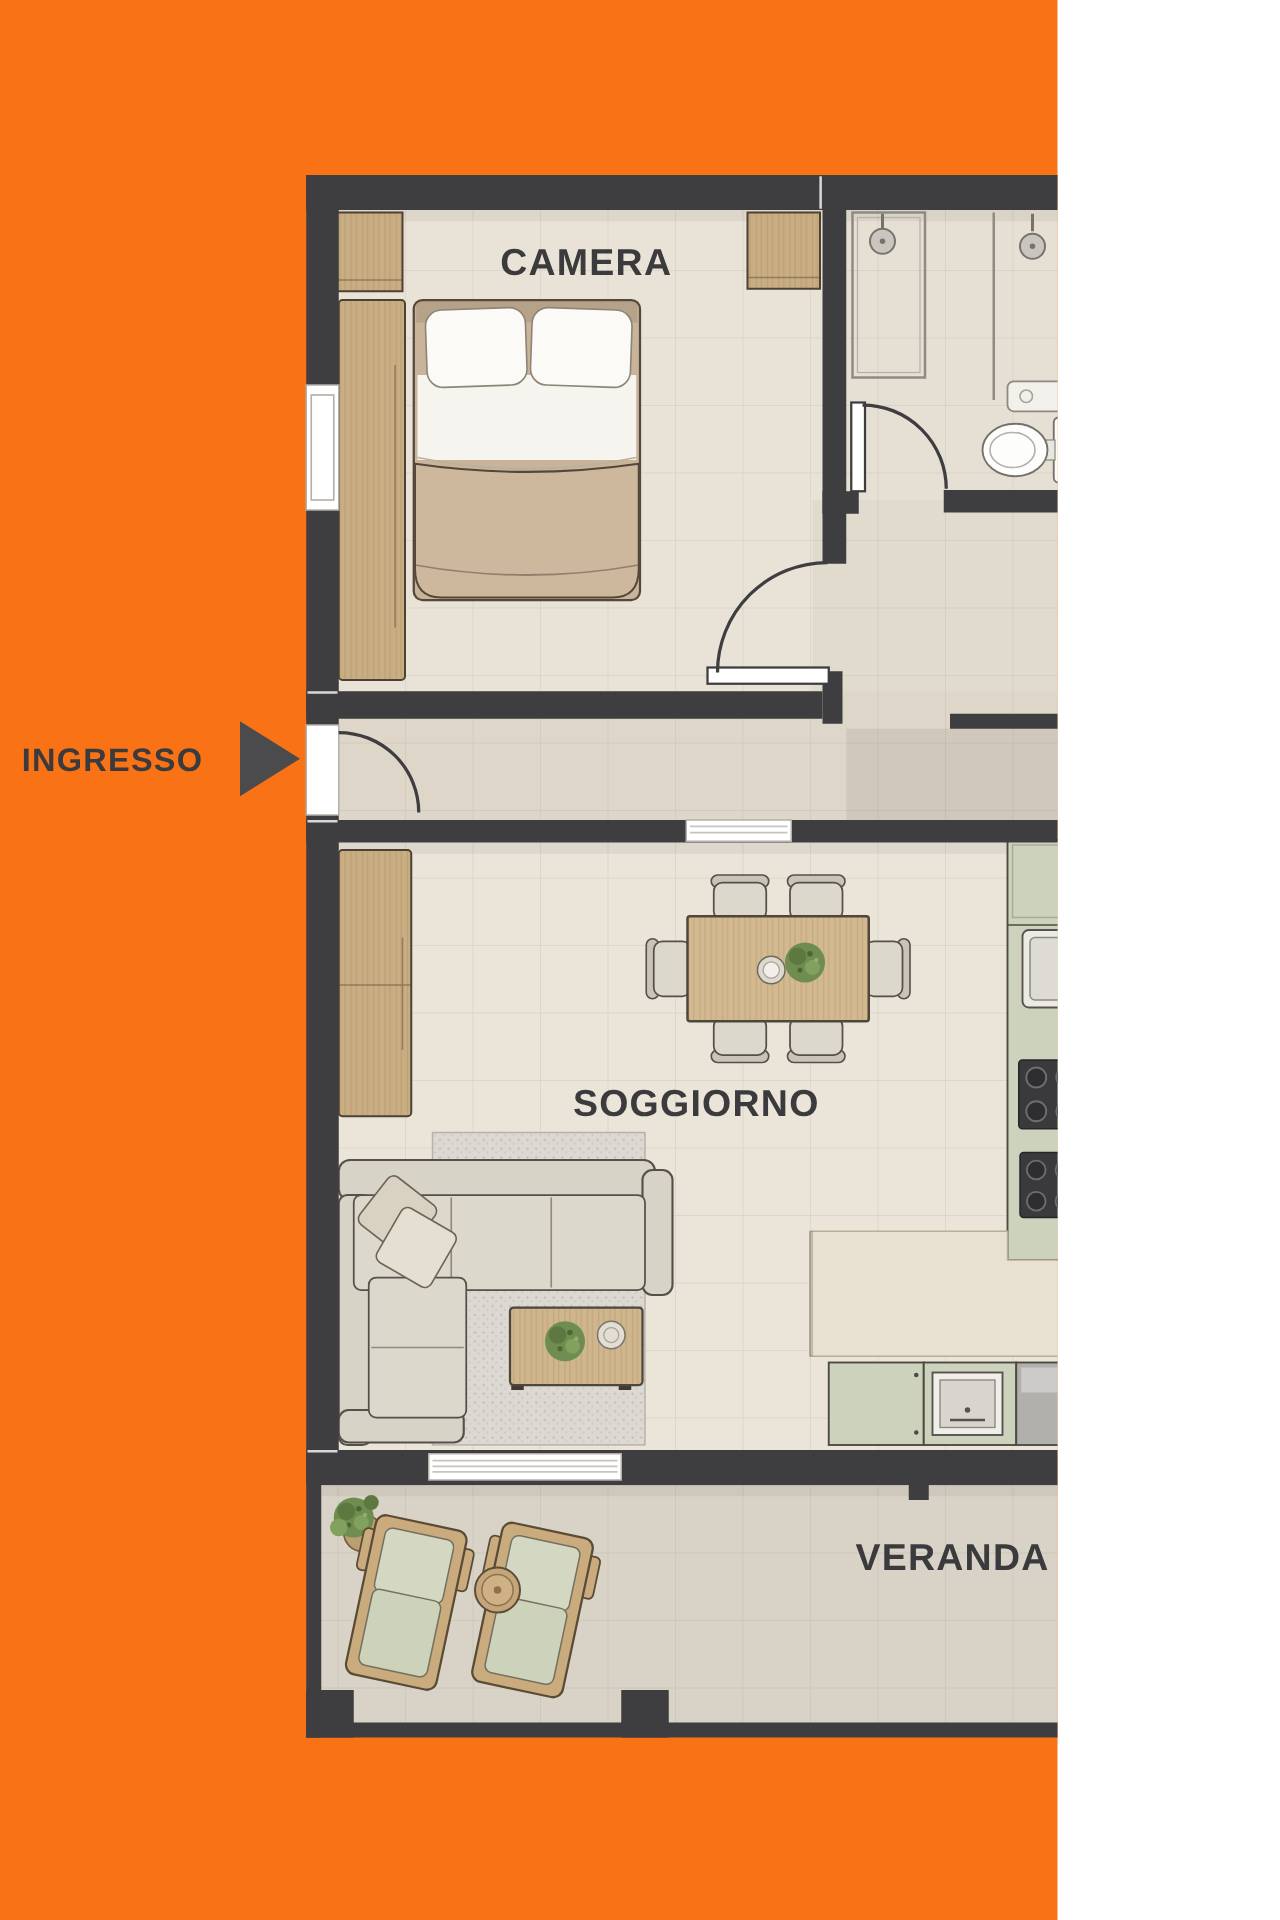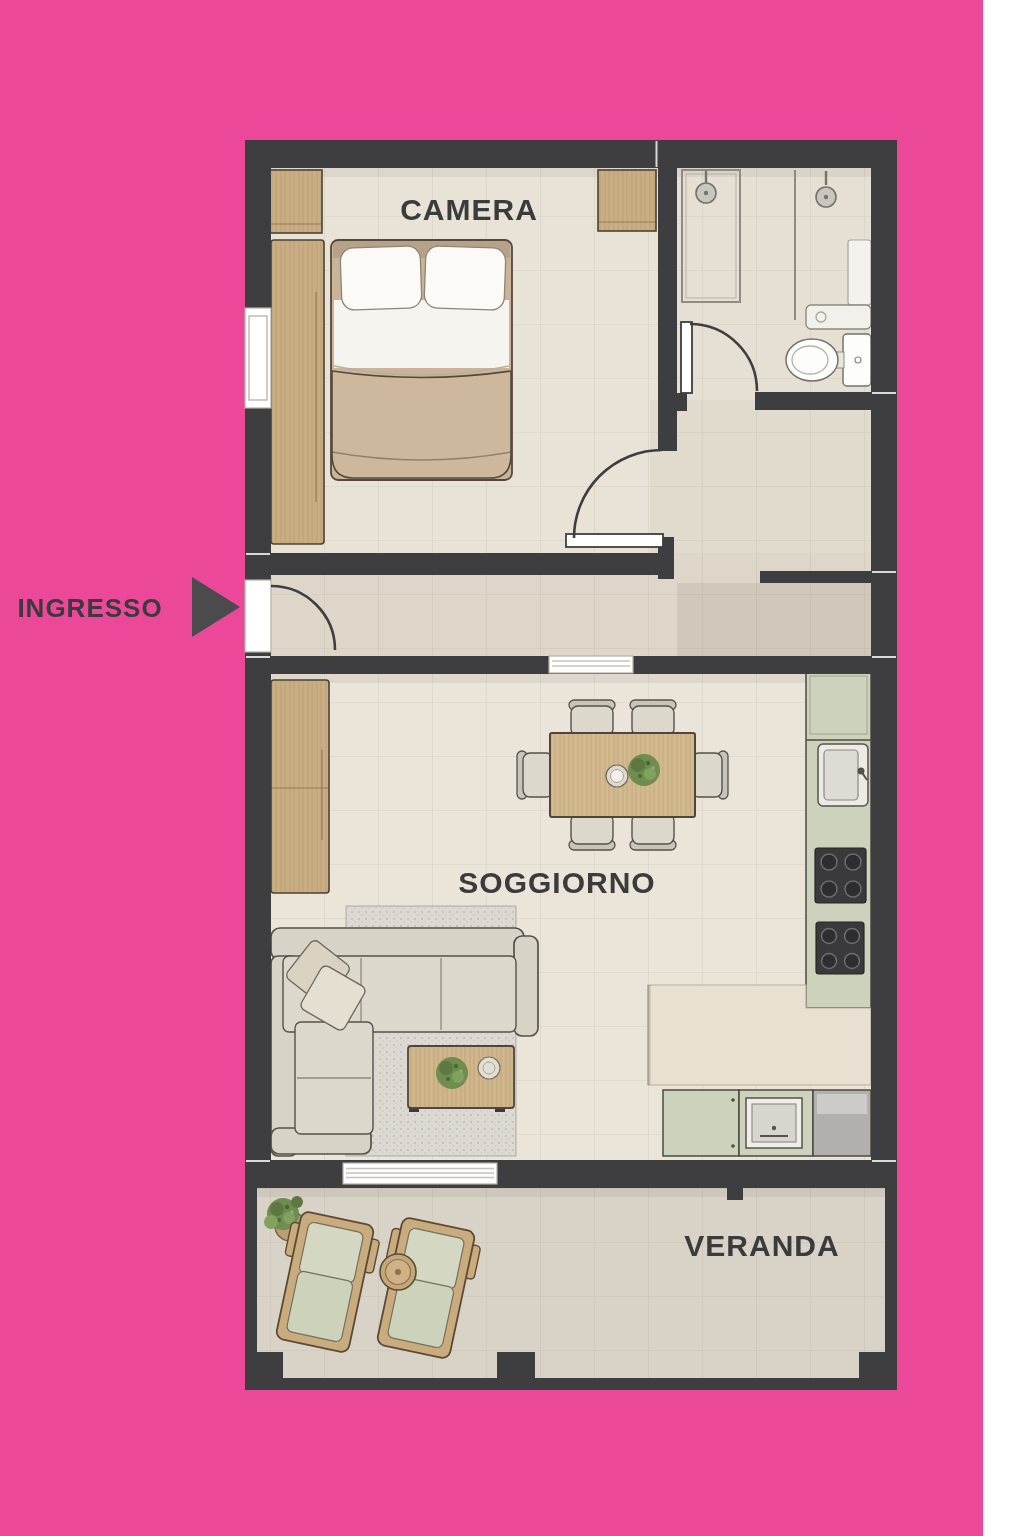--- a/index.html
+++ b/index.html
@@ -1,16 +1,16 @@
 <!DOCTYPE html>
 <html style="--wall: #3e3e40; --floor-room: #e9e3d7; --floor-bath: #e6e0d4; --floor-hall: #e1dbce; --floor-corridor: #ded7c9; --floor-living: #eae4d9; --floor-veranda: #d9d3c7; --wood: #c9ad83; --sage: #ccd2bb; --counter: #e8e0d1; --fabric: #d8d3c7; --rug: #dcd8d2; --appliance: #3a3a3c; --plant: #6f8d50; --text: #3b3b3d; --arrow: #4b4b4d;"><head>
 <meta charset="utf-8">
 <style>
   html,body{margin:0;padding:0;background:#fff;}
-  .page{position:relative;width:983px;height:1536px;background:#ec4899;overflow:hidden;
+  .page{position:relative;width:846px;height:1536px;background:#f97316;overflow:hidden;
         font-family:"Liberation Sans",sans-serif;}
   svg{display:block}
   .wall{fill:var(--wall);}
   .joint{stroke:#ffffff;stroke-width:2;opacity:.8;}
   .floor-room{fill:var(--floor-room);}
   .floor-bath{fill:var(--floor-bath);}
   .floor-hall{fill:var(--floor-hall);}
   .floor-corridor{fill:var(--floor-corridor);}
   .floor-living{fill:var(--floor-living);}
   .floor-veranda{fill:var(--floor-veranda);}

